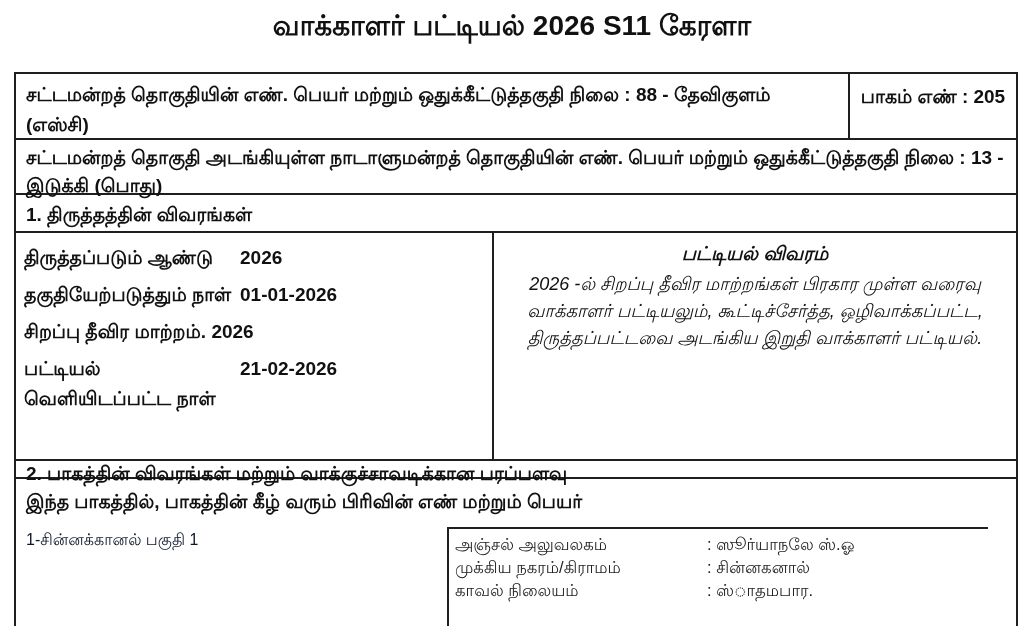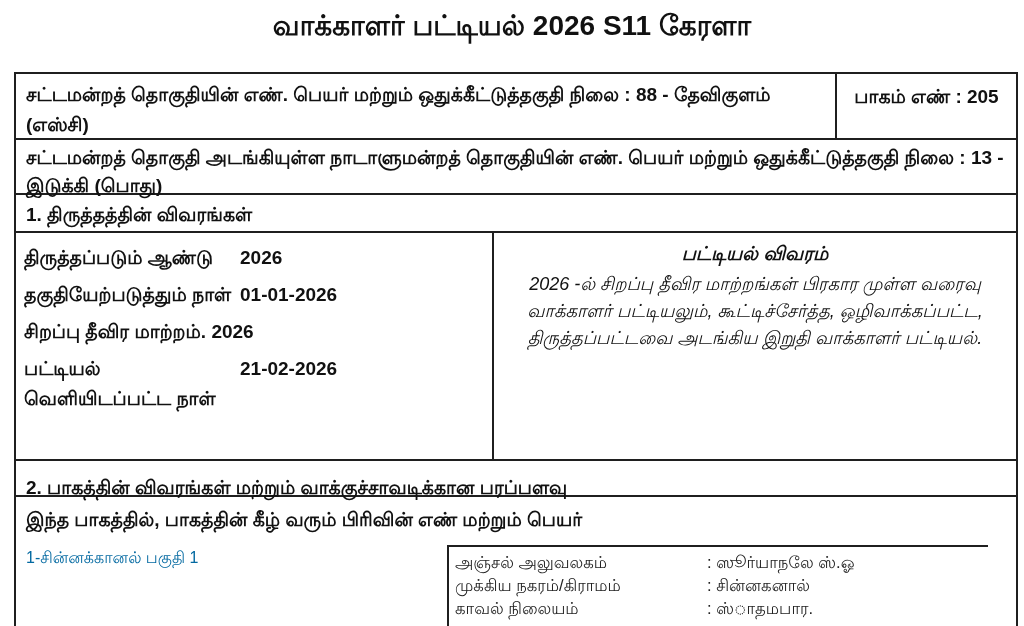--- a/index.html
+++ b/index.html
@@ -15,41 +15,41 @@
   }
   .doc-table {
     position:absolute; left:14px; top:72px; width:1004px; height:600px;
     border:2px solid #1f1f1f; border-bottom:none; background:#fff;
   }
   .row { border-bottom:2px solid #1f1f1f; font-size:19px; font-weight:bold; }
   .flex { display:flex; }
   
   .r1 { height:66px; }
   .r1-left { flex:1; padding:6px 10px 0 10px; line-height:30px; border-right:2px solid #1f1f1f; }
-  .r1-right { width:179px; text-align:center; padding-top:10px; line-height:26px; }
+  .r1-right { width:166px; text-align:center; padding-top:10px; line-height:26px; }
   
   .r2 { height:55px; padding:4px 10px 0 10px; line-height:28px; }
   
   .r3 { height:38px; padding:7px 10px 0 10px; line-height:26px; }
   
   .r4 { height:228px; }
   .r4-left { width:478px; border-right:2px solid #1f1f1f; padding:10px 8px 0 8px; }
   .field { display:flex; margin-bottom:7px; line-height:30px; }
   .field-label { width:216px; flex:none; padding-right:6px; }
   .field-value { flex:1; }
   .r4-right { flex:1; padding:6px 12px 0 12px;font-style:italic; }
   .rd-head { text-align:center; font-weight:bold; line-height:30px; }
   .rd-body { text-align:center; font-weight:normal; font-size:18px; line-height:27px; margin-top:2px; }
   
-  .r5 { height:36px; padding:14px 10px 0 10px; line-height:26px; }
+  .r5 { height:18px; padding:0 10px 0 10px; line-height:26px; }
   
   .r6 { position:relative; border-bottom:none; height:260px; padding:8px 10px 0 10px; line-height:30px; }
   .section-name {
     position:absolute; left:10px; top:50px;
-    font-size:16px; font-weight:normal; line-height:22px; color:#0369a1;
+    font-size:16px; font-weight:normal; line-height:22px; color:#0f172a;
   }
   .loc-box {
     position:absolute; left:431px; top:48px; width:541px; height:210px;
     border-top:2px solid #1f1f1f; border-left:2px solid #1f1f1f;
     padding:4px 0 0 6px; font-weight:normal; font-size:16.5px; color:#222;
   }
   .loc-row { display:flex; line-height:23px; }
   .loc-label { width:252px; flex:none; }
   .loc-value { flex:1; }
 </style>

